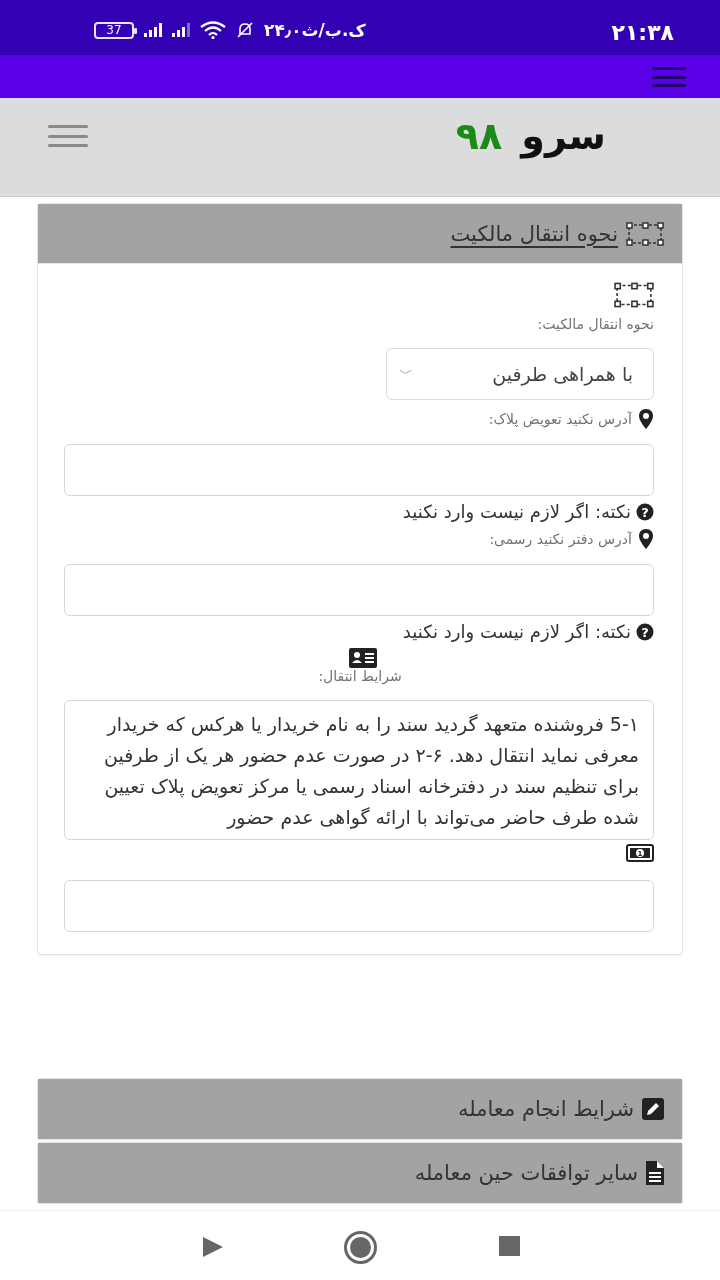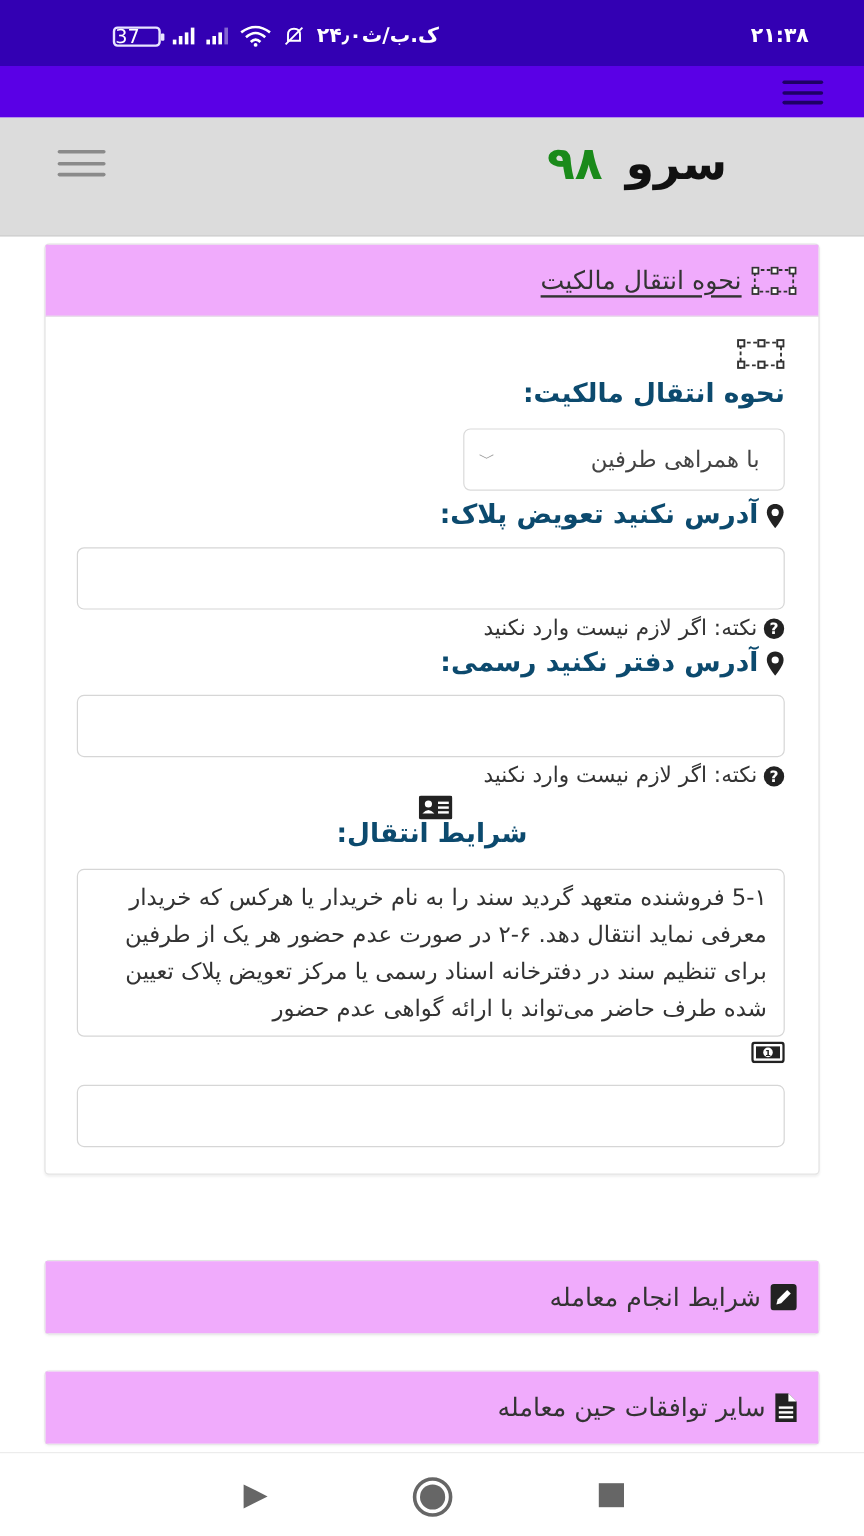--- a/index.html
+++ b/index.html
@@ -1,45 +1,45 @@
 <!DOCTYPE html>
 <html><head>
   <meta charset="utf-8">
   <style>
     * { box-sizing: border-box; margin: 0; padding: 0; }
     html, body { width: 720px; height: 1280px; overflow: hidden; background: #ffffff; }
     body { font-family: "DejaVu Sans", "Liberation Sans", sans-serif; color: #222; position: relative; }
 
     .status-bar { position: absolute; top: 0; left: 0; width: 720px; height: 55px; background: #3300b3; color: #fff; }
-    .status-time { position: absolute; right: 46px; top: 20px; font-size: 17px; font-weight: bold; letter-spacing: 1px; }
+    .status-time { position: absolute; right: 46px; top: 20px; font-size: 22px; font-weight: bold; letter-spacing: 1px; }
     .status-icons { position: absolute; left: 94px; top: 20px; display: flex; align-items: center; gap: 10px; font-size: 15px; }
-    .battery { width: 40px; height: 17px; border: 2px solid #e8e4ff; border-radius: 4px; font-size: 16px; line-height: 13px; text-align: left; color: #fff; position: relative; }
+    .battery { width: 40px; height: 17px; border: 2px solid #e8e4ff; border-radius: 4px; font-size: 12px; line-height: 13px; text-align: center; color: #fff; position: relative; }
     .battery::after { content: ""; position: absolute; right: -5px; top: 4px; width: 3px; height: 6px; background: #e8e4ff; border-radius: 1px; }
     .signal { display: flex; align-items: flex-end; gap: 2px; height: 14px; }
     .signal span { width: 3px; background: #fff; display: block; }
     .status-carrier { font-size: 17px; font-weight: bold; }
 
     .app-bar { position: absolute; top: 55px; left: 0; width: 720px; height: 43px; background: #5a00e6; }
     .app-bar-menu { position: absolute; right: 34px; top: 12px; width: 34px; height: 20px; display: flex; flex-direction: column; justify-content: space-between; cursor: pointer; }
     .app-bar-menu span { height: 3px; background: #1e0066; border-radius: 2px; display: block; }
 
     .site-header { position: absolute; top: 98px; left: 0; width: 720px; height: 99px; background: #dcdcdc; border-bottom: 1px solid #cfcfcf; }
     .logo { position: absolute; right: 114px; top: 18px; font-size: 38px; font-weight: bold; direction: rtl; line-height: 40px; }
     .logo .logo-text { color: #111; }
     .logo .logo-num { color: #1a8a1a; margin-right: 6px; }
     .header-menu { position: absolute; left: 48px; top: 27px; width: 40px; height: 22px; display: flex; flex-direction: column; justify-content: space-between; cursor: pointer; }
     .header-menu span { height: 3px; background: #8a8a8a; border-radius: 2px; display: block; }
 
     .panel { position: absolute; left: 37px; width: 646px; border: 1px solid #e3e3e3; border-radius: 4px; background: #fff; box-shadow: 0 1px 2px rgba(0,0,0,0.06); direction: rtl; }
-    .panel-heading { background: #f0abfc; height: 60px; border-bottom: 1px solid #e6e6e6; display: flex; align-items: center; padding: 0 18px; font-size: 21px; color: #333; }
+    .panel-heading { background: #a3a3a3; height: 60px; border-bottom: 1px solid #e6e6e6; display: flex; align-items: center; padding: 0 18px; font-size: 21px; color: #333; }
     .panel-heading.underline .ph-text { text-decoration: underline; text-underline-offset: 5px; }
     .ph-icon { margin-left: 8px; display: inline-flex; align-items: center; }
 
     .panel-body { padding: 18px 28px 22px 28px; }
-    .form-label { font-size: 22px; font-weight: bold; color: #0c4a6e; margin-top: 4px; display: flex; align-items: center; }
+    .form-label { font-size: 14px; font-weight: normal; color: #737373; margin-top: 4px; display: flex; align-items: center; }
     .form-label .ic { margin-left: 6px; display: inline-flex; }
     .select-box { width: 268px; height: 52px; border: 1px solid #dadada; border-radius: 6px; margin: 16px 0 0 0; display: flex; align-items: center; justify-content: space-between; padding: 0 20px 0 12px; font-size: 19px; color: #444; cursor: pointer; background: #fff; }
     .select-box .chev { color: #999; font-size: 14px; }
     .text-input { width: 590px; height: 52px; border: 1px solid #d6d6d6; border-radius: 6px; background: #fff; margin-top: 14px; display: block; }
     .help-text { font-size: 18px; color: #333; margin-top: 5px; display: flex; align-items: center; }
     .help-text .ic { margin-left: 5px; display: inline-flex; }
     .textarea { width: 590px; height: 140px; border: 1px solid #d6d6d6; border-radius: 6px; margin-top: 16px; padding: 8px 14px; font-size: 19px; line-height: 31px; color: #333; overflow: hidden; background: #fff; }
     .money-row { display: flex; margin-top: 4px; }
     .icon-block { display: inline-flex; }
   </style>
@@ -189,21 +189,21 @@
             <rect x="4" y="4" width="20" height="10" fill="#222"></rect>
             <ellipse cx="14" cy="9" rx="4" ry="4" fill="#fff"></ellipse>
             <text x="14" y="12" text-anchor="middle" font-size="7" font-weight="bold" fill="#222" font-family="DejaVu Sans, sans-serif">1</text>
           </svg></span>
     </div>
 
     <input class="text-input" type="text" value="" style="">
   </div>
 </div>
 
-<div class="panel" style="top:1050px;">
+<div class="panel" style="top:1078px;">
   <div class="panel-heading" style="border-bottom:none;">
     <span class="ph-icon">
         <svg width="22" height="22" viewBox="0 0 22 22">
           <rect x="0" y="0" width="22" height="22" rx="3" fill="#222"></rect>
           <path d="M5 17 L6 13 L14 5 L17 8 L9 16 Z" fill="#fff"></path>
         </svg>
       </span>
     <span>شرایط انجام معامله</span>
   </div>
 </div>

